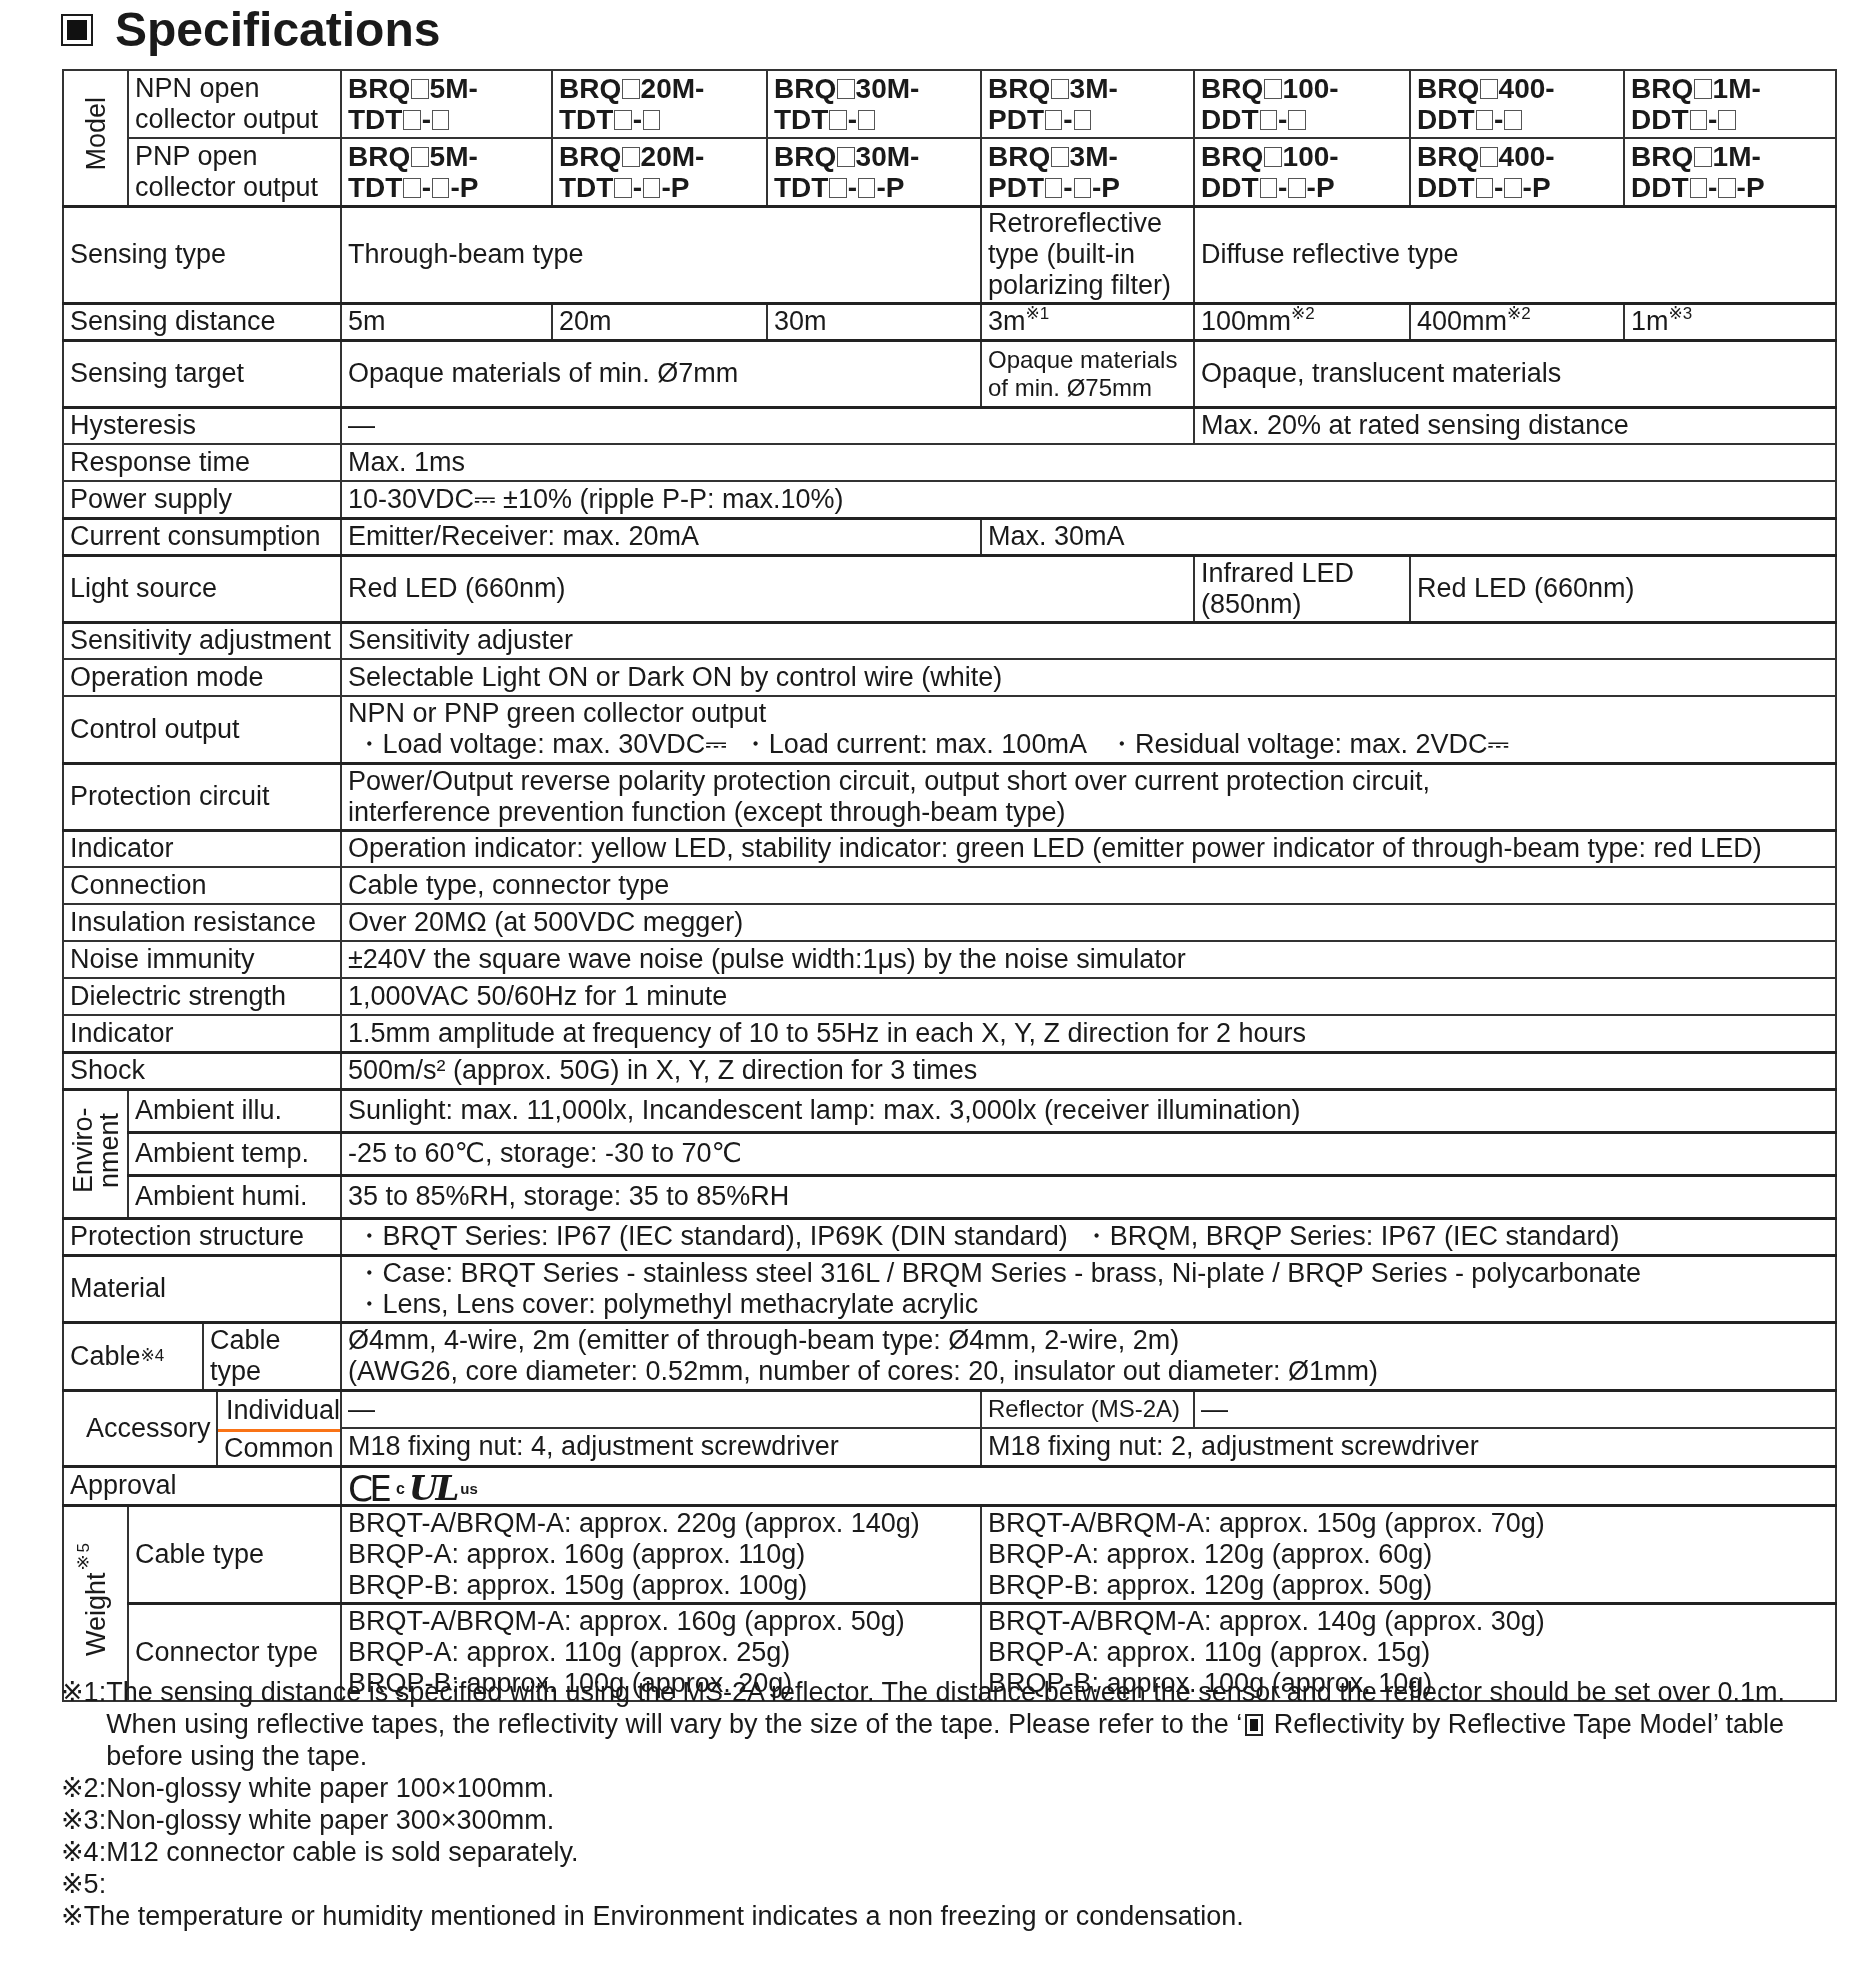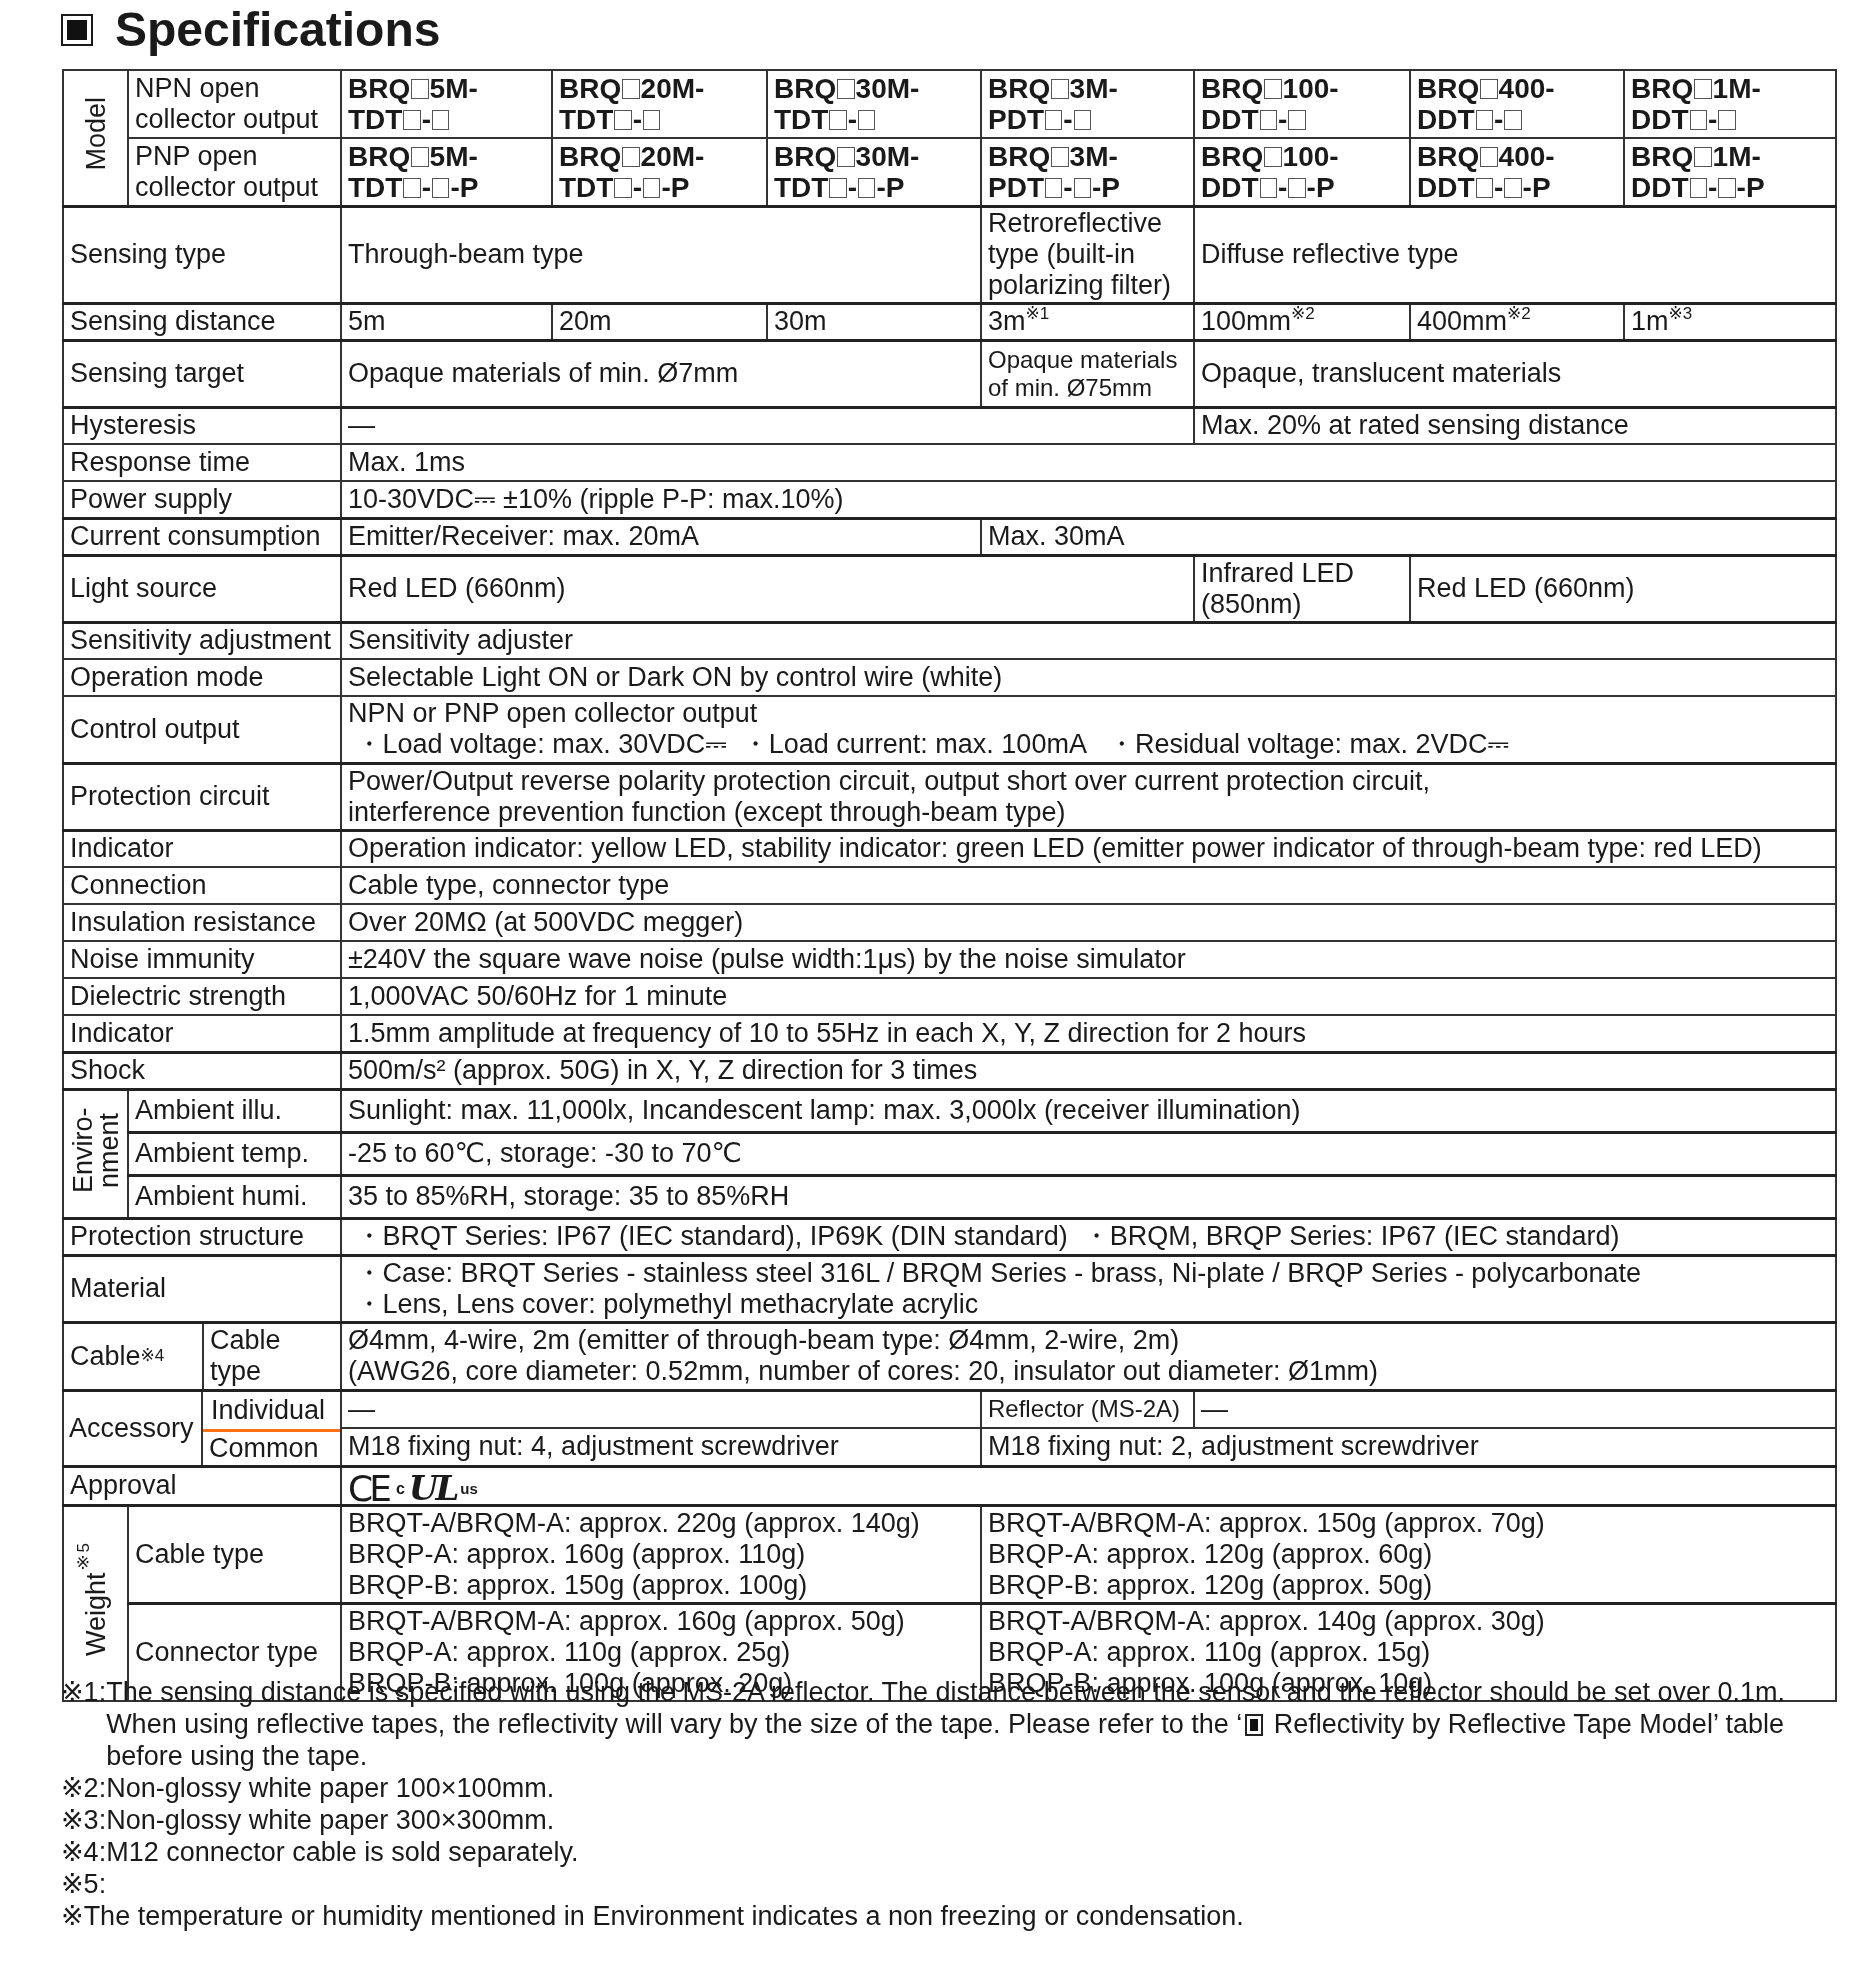--- a/index.html
+++ b/index.html
@@ -157,21 +157,21 @@
     <tr class="thick" style="height:37px">
       <td colspan="2">Sensitivity adjustment</td>
       <td colspan="7">Sensitivity adjuster</td>
     </tr>
     <tr style="height:37px">
       <td colspan="2">Operation mode</td>
       <td colspan="7">Selectable Light ON or Dark ON by control wire (white)</td>
     </tr>
     <tr style="height:67px">
       <td colspan="2">Control output</td>
-      <td colspan="7" style="white-space:pre"><span>NPN or PNP open collector output</span><br><span> ・Load voltage: max. 30VDC⎓  ・Load current: max. 100mA   ・Residual voltage: max. 2VDC⎓</span></td>
+      <td colspan="7" style="white-space:pre"><span>NPN or PNP green collector output</span><br><span> ・Load voltage: max. 30VDC⎓  ・Load current: max. 100mA   ・Residual voltage: max. 2VDC⎓</span></td>
     </tr>
     <tr class="thick" style="height:67px">
       <td colspan="2">Protection circuit</td>
       <td colspan="7"><span>Power/Output reverse polarity protection circuit, output short over current protection circuit,</span><br><span>interference prevention function (except through-beam type)</span></td>
     </tr>
     <tr class="thick" style="height:37px">
       <td colspan="2">Indicator</td>
       <td colspan="7">Operation indicator: yellow LED, stability indicator: green LED (emitter power indicator of through-beam type: red LED)</td>
     </tr>
     <tr style="height:37px">
@@ -236,21 +236,21 @@
               <span>type</span>
           </div>
         </div>
       </td>
       <td colspan="7"><span>Ø4mm, 4-wire, 2m (emitter of through-beam type: Ø4mm, 2-wire, 2m)</span><br><span>(AWG26, core diameter: 0.52mm, number of cores: 20, insulator out diameter: Ø1mm)</span></td>
     </tr>
 
     <tr class="thick" style="height:37px">
       <td colspan="2" rowspan="2" style="padding:0">
         <div style="display:flex;height:73px;">
-          <div style="width:132px;padding-left:5px;display:flex;align-items:center;border-right:2px solid #333;">
+          <div style="width:132px;padding-left:22px;display:flex;align-items:center;border-right:2px solid #333;">
             <span>Accessory</span>
           </div>
           <div style="flex:1;display:flex;flex-direction:column;">
             <div style="height:37px;padding-left:8px;display:flex;align-items:center;border-bottom:3px solid #f97316;">Individual</div>
             <div style="flex:1;padding-left:6px;display:flex;align-items:center;">Common</div>
           </div>
         </div>
       </td>
       <td colspan="3">—</td>
       <td class="small">Reflector (MS-2A)</td>

